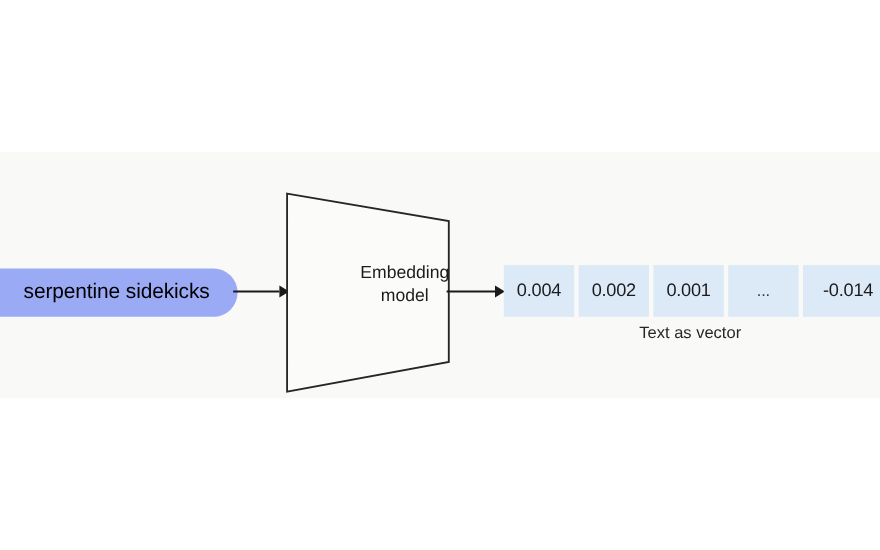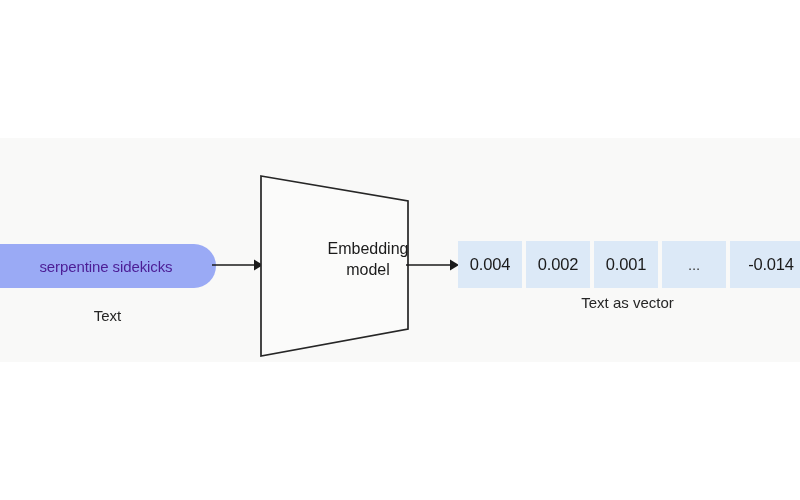--- a/index.html
+++ b/index.html
@@ -39,22 +39,22 @@
     height: 44px;
     background: #9aaaf5;
     border-radius: 22px;
     display: flex;
     align-items: center;
     justify-content: center;
     box-sizing: border-box;
     padding-left: 20px;
   }
   #text-pill .pill-label {
-    font-size: 15px;
-    color: #4c1d95;
+    font-size: 19px;
+    color: #000000;
     white-space: nowrap;
     letter-spacing: -0.1px;
   }
 
   .caption {
     position: absolute;
     font-size: 15px;
     color: #262626;
     white-space: nowrap;
     text-align: center;
@@ -127,21 +127,20 @@
 <body>
 
 <div id="canvas">
 
   <div id="content-band"></div>
 
   <div id="text-pill">
     <span class="pill-label">serpentine sidekicks</span>
   </div>
 
-  <div class="caption" id="text-caption">Text</div>
 
   <svg class="arrow-svg" id="arrow-1" width="52" height="22">
     <line x1="0" y1="11" x2="42" y2="11" stroke="#1b1b1b" stroke-width="1.6"></line>
     <polygon points="42,5.5 51,11 42,16.5" fill="#1b1b1b"></polygon>
   </svg>
 
   <svg id="model-shape" viewBox="0 0 165 196">
     <polygon points="6,8 153,33 153,161 6,188" fill="#fbfbfa" stroke="#262626" stroke-width="1.7" stroke-linejoin="miter"></polygon>
   </svg>
 

